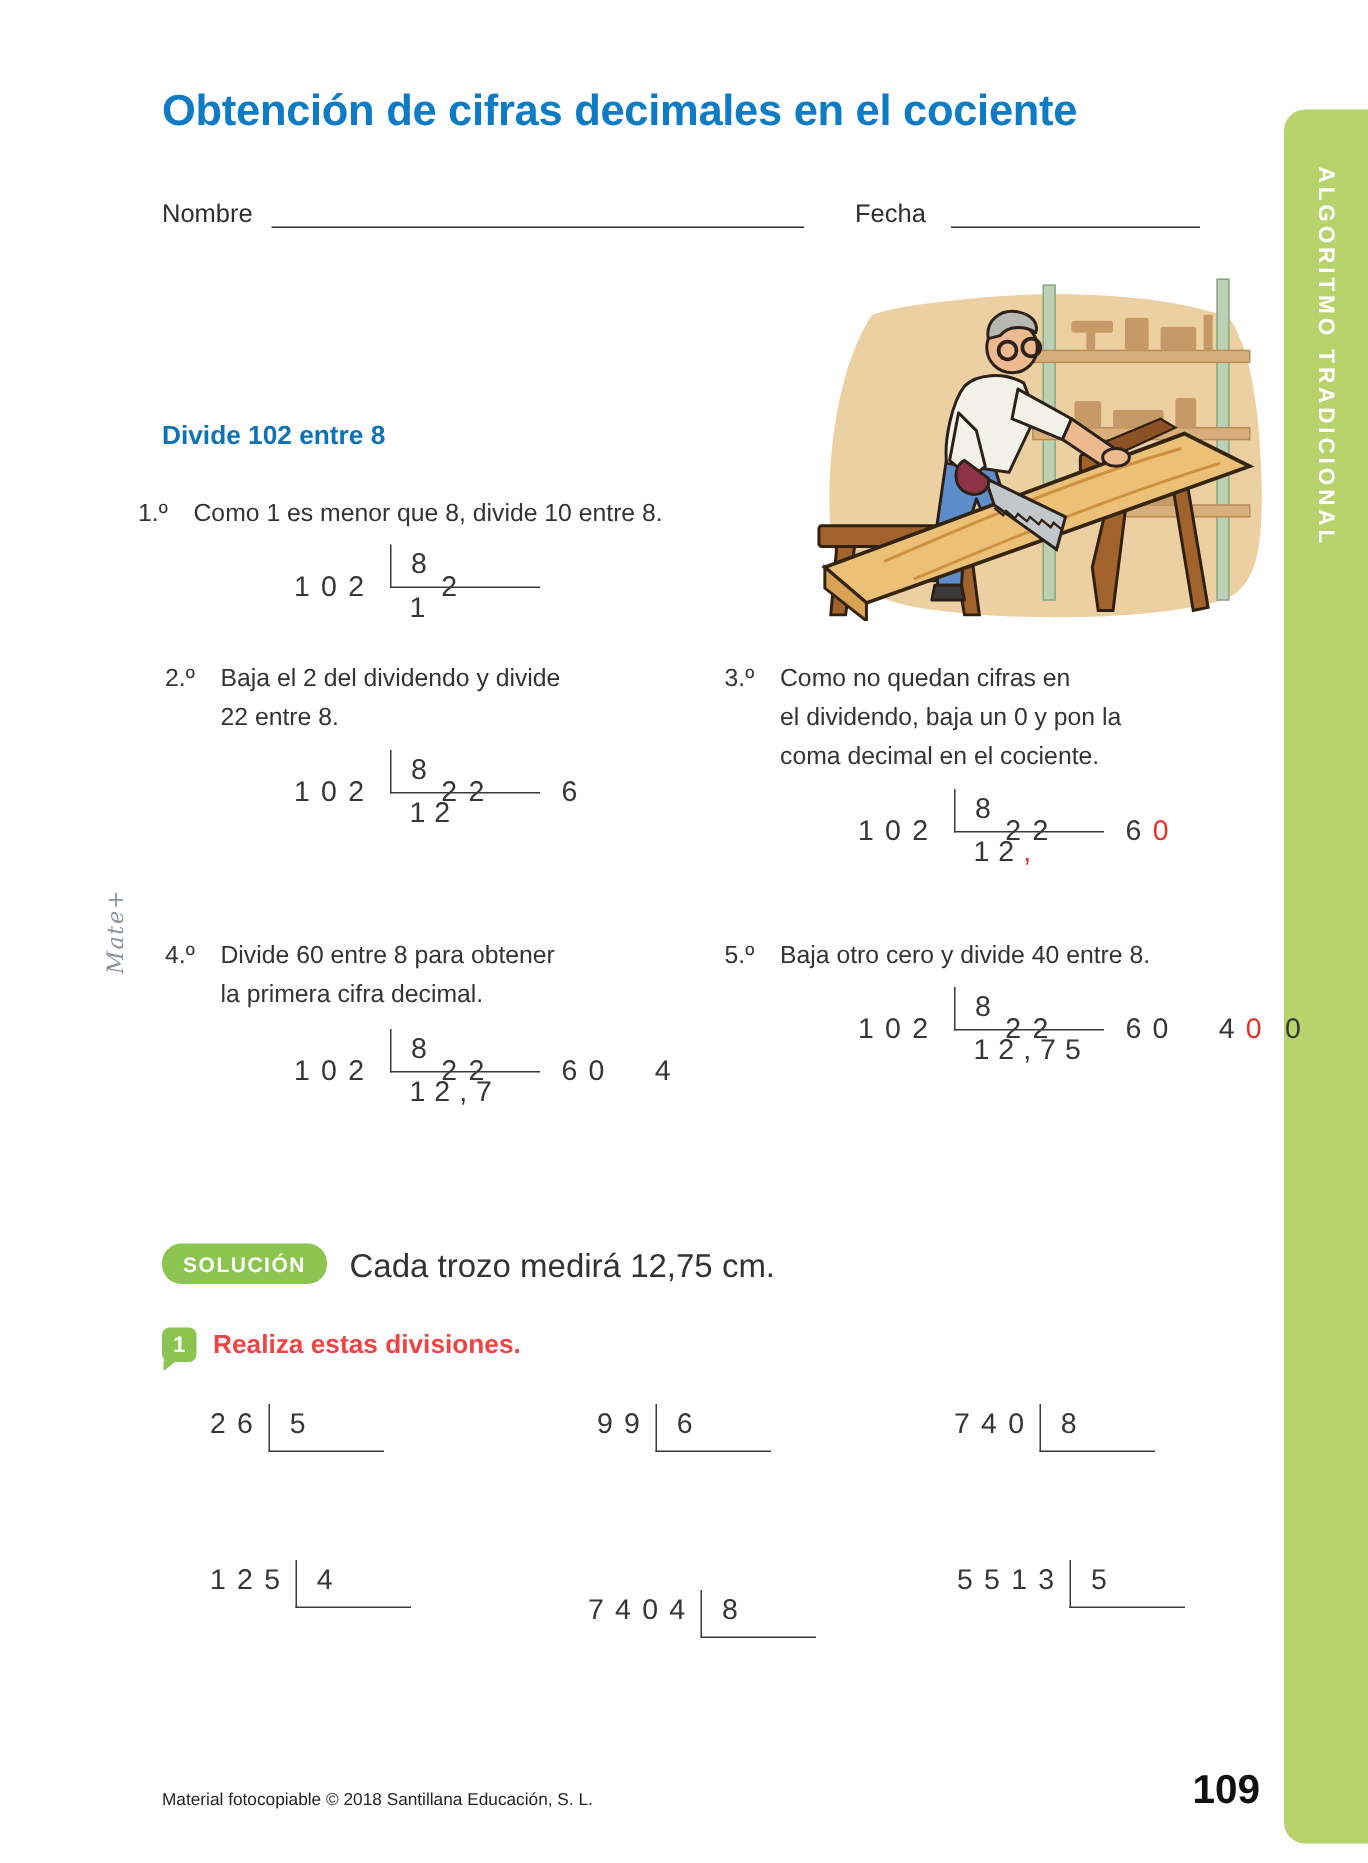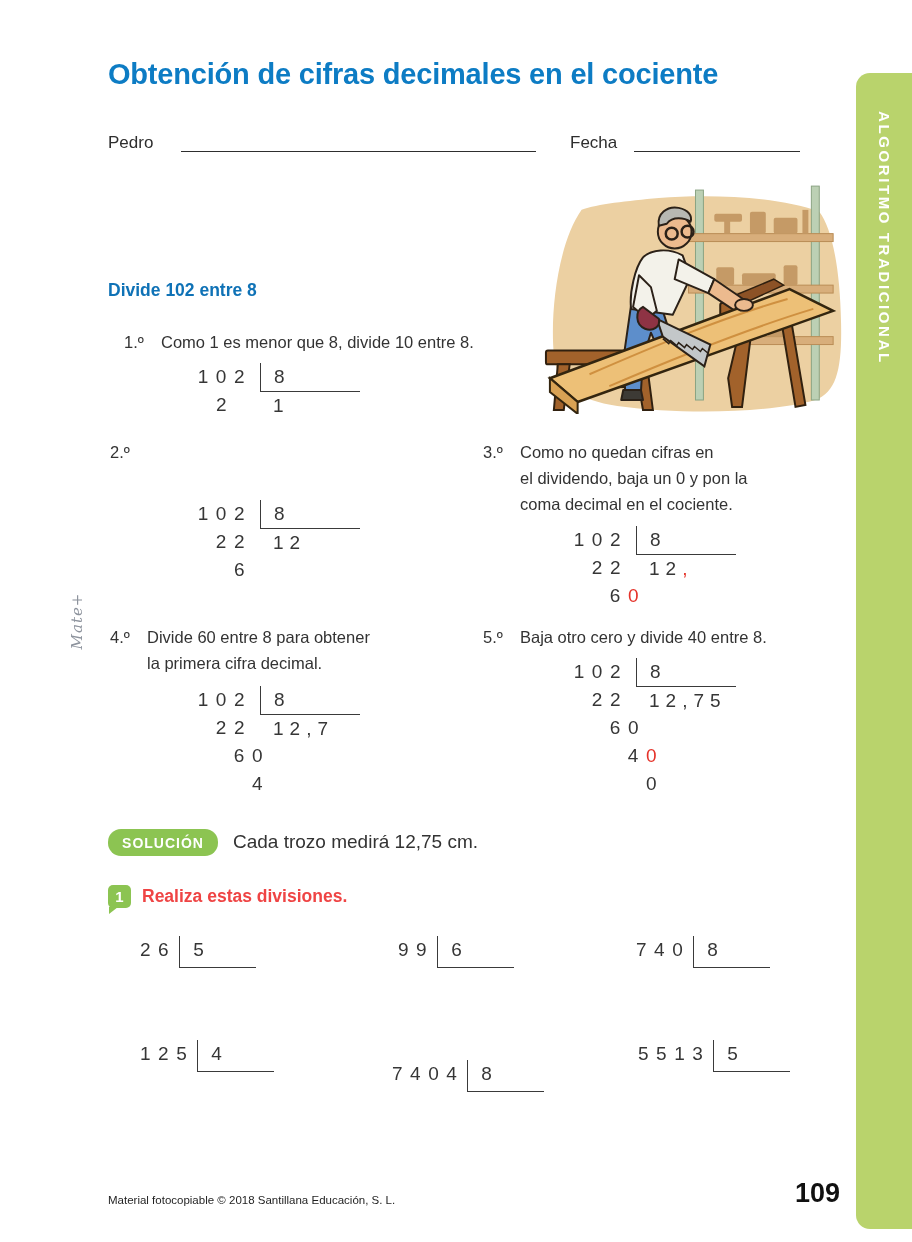--- a/index.html
+++ b/index.html
@@ -24,47 +24,47 @@
   .statement { position:absolute; left:108px; top:196px; width:480px; font-size:17.5px;
                font-weight:700; color:#0f72b6; line-height:26.5px; white-space:pre-line; }
   .instruction { position:absolute; left:108px; top:280px; font-size:17.5px;
                  font-weight:700; color:#0f72b6; }
 
   
   .step { position:absolute; display:flex; gap:9px; font-size:16.5px; color:#333;
           line-height:26px; }
   .stepnum { flex:0 0 auto; width:28px; }
   .steptext { white-space:pre-line; }
-  .steppos1 { left:124px; top:329px; }
+  .steppos1 { left:92px; top:329px; }
   .steppos2 { left:110px; top:439px; }
   .steppos3 { left:483px; top:439px; }
   .steppos4 { left:110px; top:624px; }
   .steppos5 { left:483px; top:624px; }
 
   
   .division { position:absolute; display:flex; font-size:19px; color:#363636; }
-  .dleft { width:56px; display:flex; flex-direction:column; align-items:flex-end; }
+  .dleft { width:56px; display:flex; flex-direction:row; align-items:center;gap:44px; }
   .drow  { line-height:28px; letter-spacing:7.5px; white-space:nowrap; }
   .dright { margin-left:8px; }
   .divisor  { width:100px; line-height:28px; padding-left:13px; letter-spacing:7.5px;
               border-left:1.7px solid #3a3a3a; border-bottom:1.7px solid #3a3a3a; }
   .quotient { line-height:28px; padding-left:13px; letter-spacing:6px; white-space:nowrap; }
   .red { color:#e5332a; }
   .divpos1 { left:196px; top:363px; }
   .divpos2 { left:196px; top:500px; }
   .divpos3 { left:572px; top:526px; }
   .divpos4 { left:196px; top:686px; }
   .divpos5 { left:572px; top:658px; }
 
   
   .solbadge { position:absolute; left:108px; top:829px; width:110px; height:27px;
               background:#8cc452; border-radius:13px; color:#fff; font-size:14px;
               font-weight:700; letter-spacing:1px; display:flex; align-items:center;
               justify-content:center;text-align:right; }
-  .soltext { position:absolute; left:233px; top:831px; font-size:19px; color:#333; }
+  .soltext { position:absolute; left:233px; top:831px; font-size:22px; color:#333; }
 
   
   .exbadge { position:absolute; left:108px; top:885px; width:23px; height:23px;
              background:#8cc452; border-radius:5px; color:#fff; font-weight:700;
              font-size:15px; display:flex; align-items:center; justify-content:center; }
   .exbadge::after { content:""; position:absolute; left:1px; bottom:-6px; width:0; height:0;
                     border-top:7px solid #8cc452; border-right:9px solid transparent; }
   .exprompt { position:absolute; left:142px; top:886px; font-size:17.5px; font-weight:700;
               color:#ef4444; }
   .exdiv { position:absolute; font-size:19px; color:#363636; white-space:nowrap; }
@@ -94,21 +94,21 @@
 <body>
 
 <div class="page">
 
   <h1 class="title">Obtención de cifras decimales en el cociente</h1>
 
   <div class="sidetab">
     <div class="sidetab-text">ALGORITMO TRADICIONAL</div>
   </div>
 
-  <span class="flabel" style="left:108px;top:133px">Pedro</span>
+  <span class="flabel" style="left:108px;top:133px">Nombre</span>
   <span class="fline" style="left:181px;top:133px;width:355px"></span>
   <span class="flabel" style="left:570px;top:133px">Fecha</span>
   <span class="fline" style="left:634px;top:133px;width:166px"></span>
 
   <div class="instruction">Divide 102 entre 8</div>
 
   <svg class="illus" viewBox="0 0 310 232" width="307" height="230">
     <path d="M42 26 C18 60 10 130 14 172 C17 205 40 218 78 224 C150 234 238 230 278 218 C300 210 305 185 304 140 C303 85 295 45 282 28 C240 12 170 10 120 14 C88 17 58 20 42 26 Z" fill="#ecd0a2"></path>
     <g>
       <rect x="157" y="6" width="8" height="212" fill="#bcd0b4" stroke="#8aa383" stroke-width="1"></rect>
@@ -177,20 +177,22 @@
           <div class="drow" style="margin-right: 0px;"><span>102</span></div>
           <div class="drow" style="margin-right: 18px;"><span>2</span></div>
         </div>
         <div class="dright">
           <div class="divisor">8</div>
           <div class="quotient"><span>1</span></div>
         </div>
       </div>
       <div class="step steppos2">
         <span class="stepnum">2.º</span>
+        <span class="steptext">Baja el 2 del dividendo y divide
+22 entre 8.</span>
       </div>
       <div class="division divpos2">
         <div class="dleft">
           <div class="drow" style="margin-right: 0px;"><span>102</span></div>
           <div class="drow" style="margin-right: 0px;"><span>22</span></div>
           <div class="drow" style="margin-right: 0px;"><span>6</span></div>
         </div>
         <div class="dright">
           <div class="divisor">8</div>
           <div class="quotient"><span>12</span></div>

